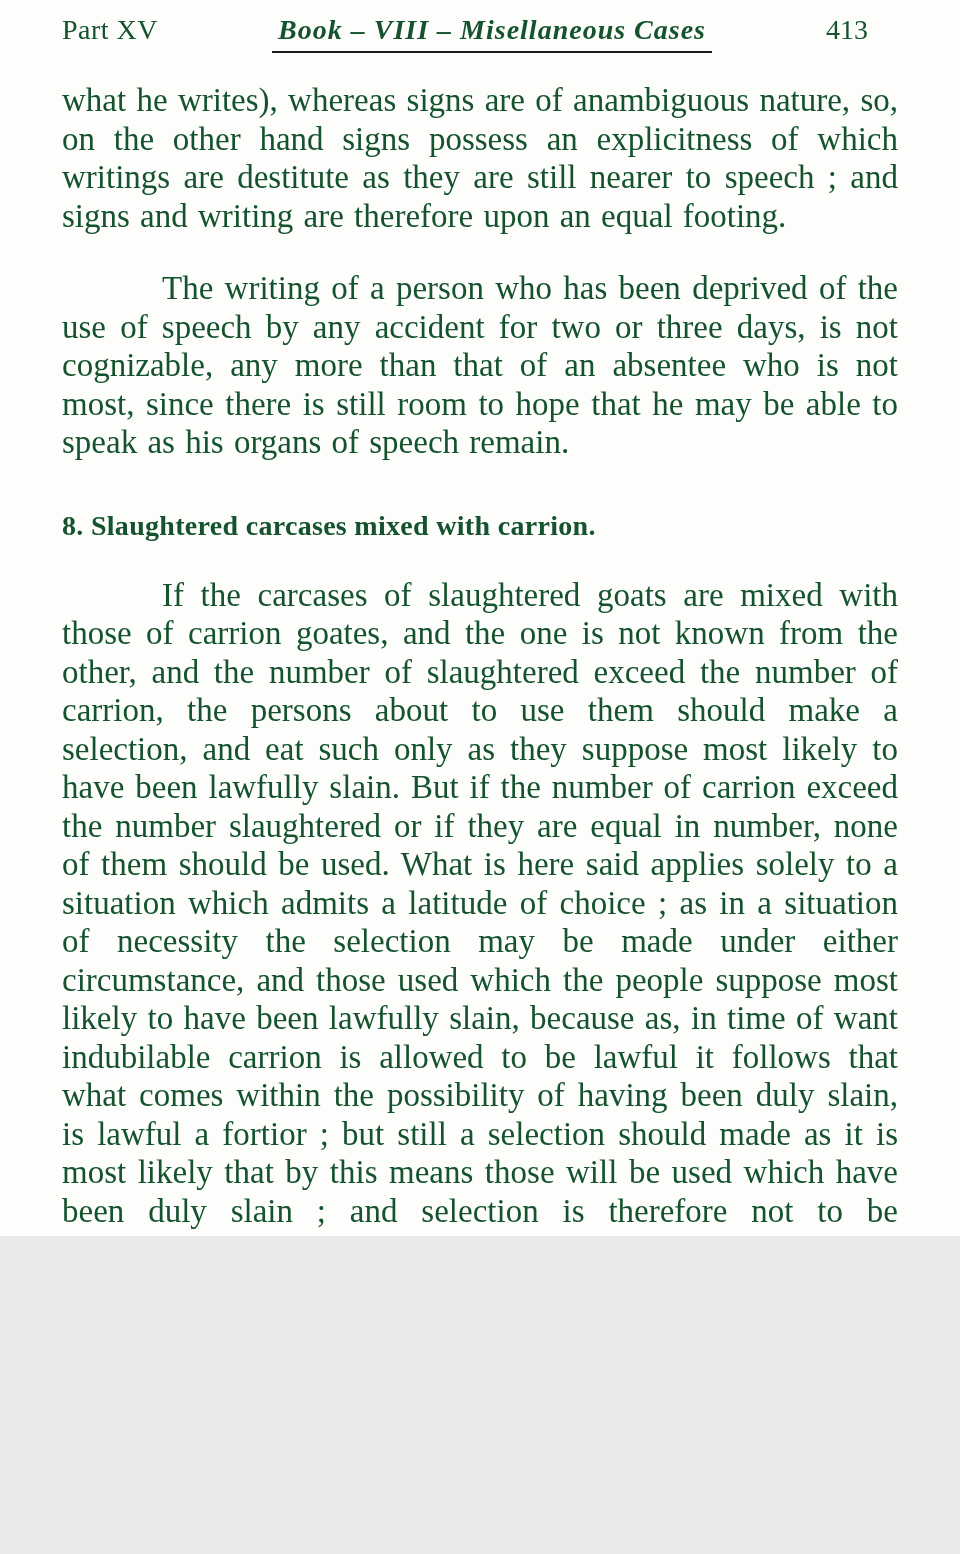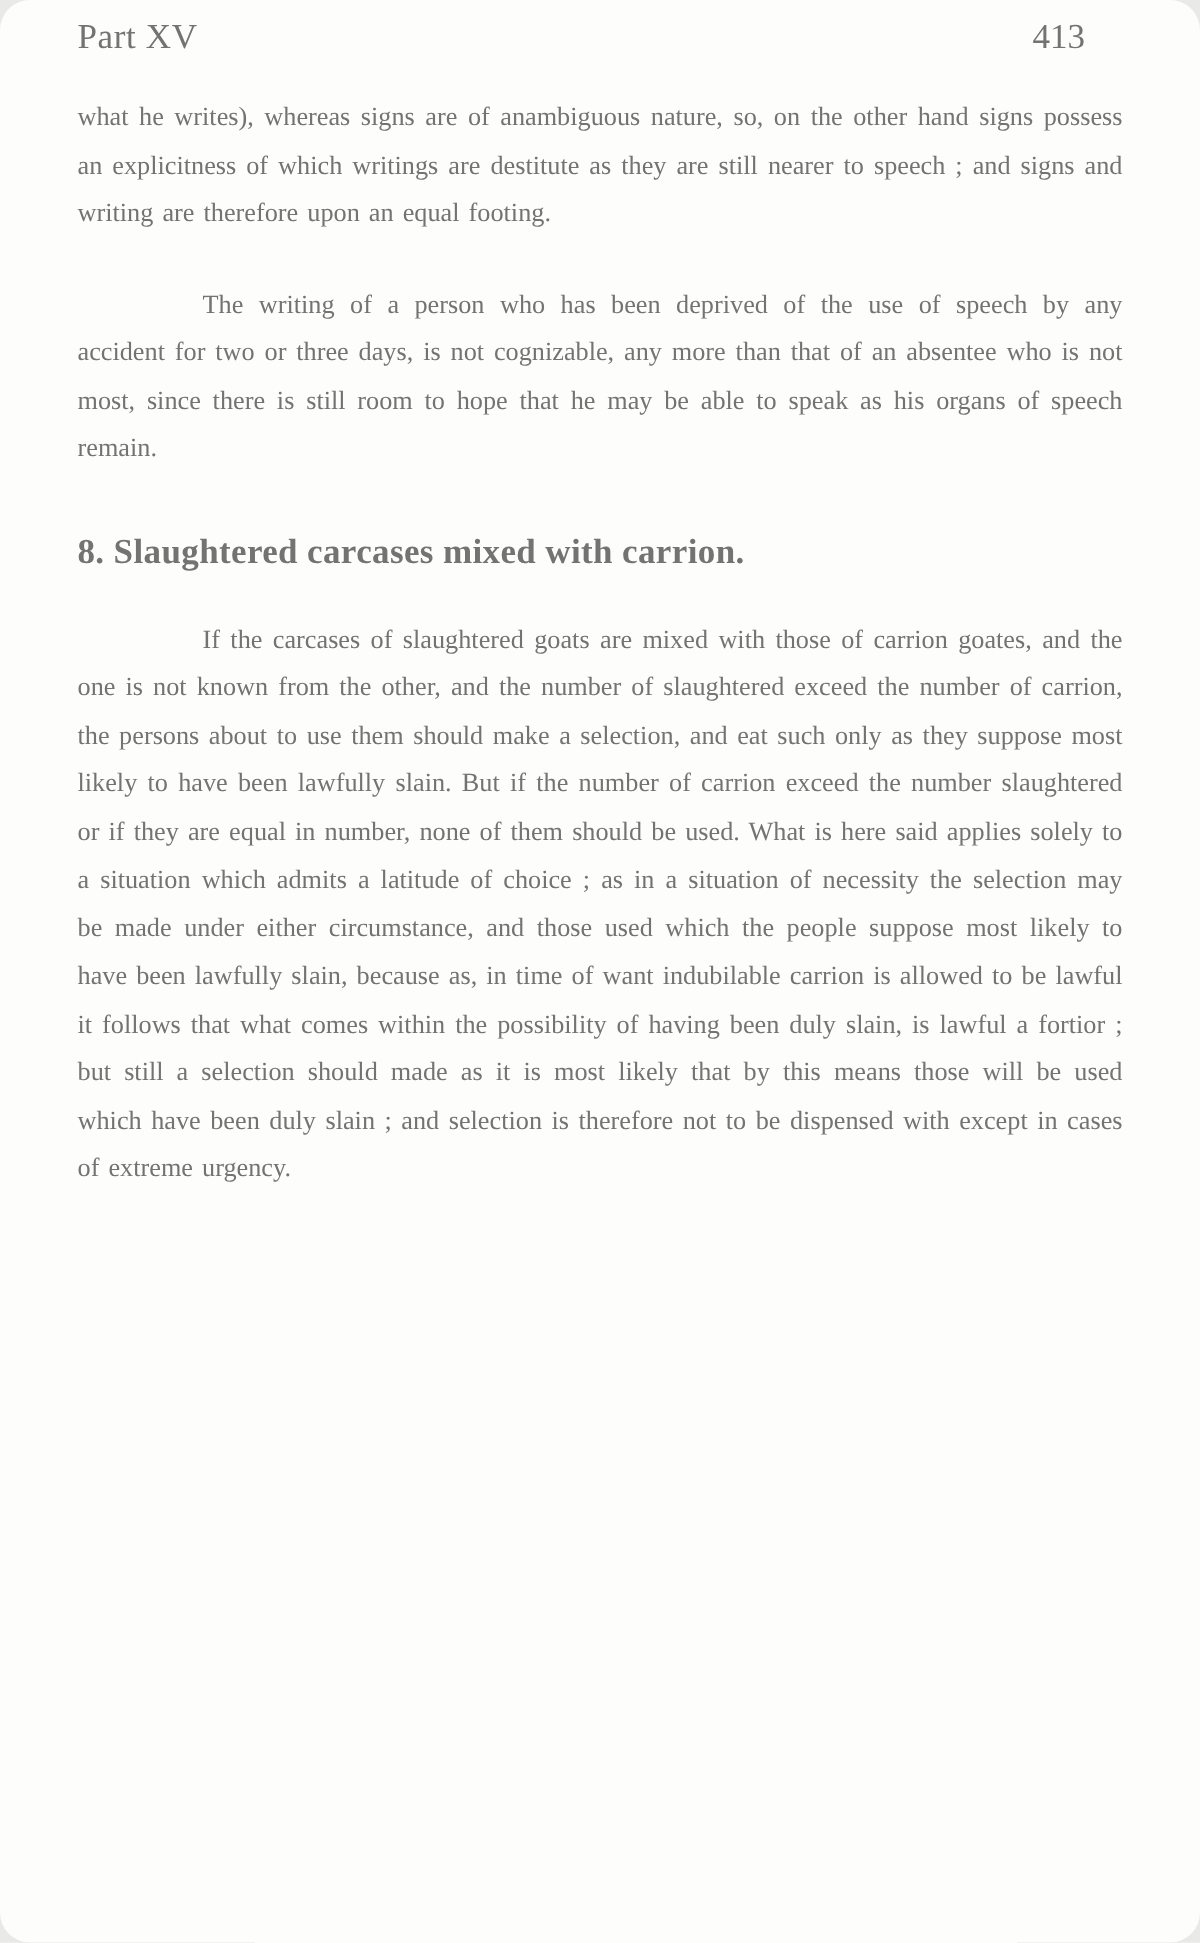--- a/index.html
+++ b/index.html
@@ -3,29 +3,28 @@
 <meta charset="utf-8">
 <style>
   html, body {
     margin: 0;
     padding: 0;
     background: #e9e9e7;
   }
   .page {
     position: relative;
     width: 960px;
-    height: 1554px;
+    height: 1236px;
     margin: 0 auto;
     background: #fdfdfb;
-    color: #737373;
+    color: #14532d;
     font-family: "Liberation Serif", "DejaVu Serif", serif;
     box-sizing: border-box;
     padding: 12px 62px 40px 62px;
     overflow: hidden;
-    border-radius: 24px;
   }
   .header {
     display: flex;
     justify-content: space-between;
     align-items: baseline;
     font-size: 28px;
     margin-top: 2px;
   }
   .header .part {
     font-weight: 400;
@@ -39,21 +38,21 @@
     padding: 0 6px 5px 6px;
   }
   .header .pagenum {
     font-weight: 400;
     padding-right: 30px;
   }
   .body-text {
     margin-top: 14px;
   }
   .para {
-    font-size: 21px;
+    font-size: 33px;
     line-height: 38.5px;
     text-align: justify;
     margin: 34px 0 0 0;
     word-spacing: 2px;
   }
   .para.first {
     margin-top: 28px;
   }
   .para.indent {
     text-indent: 100px;
@@ -65,20 +64,21 @@
     letter-spacing: 0.3px;
   }
 </style>
 </head>
 <body>
 
 <div class="page">
 
   <div class="header">
     <span class="part">Part XV</span>
+    <span class="title">Book – VIII – Misellaneous Cases</span>
     <span class="pagenum">413</span>
   </div>
 
   <div class="body-text">
 
     <p class="para first">what he writes), whereas signs are of anambiguous nature, so, on the other hand signs possess an explicitness of which writings are destitute as they are still nearer to speech ; and signs and writing are therefore upon an equal footing.</p>
 
     <p class="para indent">The writing of a person who has been deprived of the use of speech by any accident for two or three days, is not cognizable, any more than that of an absentee who is not most, since there is still room to hope that he may be able to speak as his organs of speech remain.</p>
 
     <h2 class="section-heading">8. Slaughtered carcases mixed with carrion.</h2>

